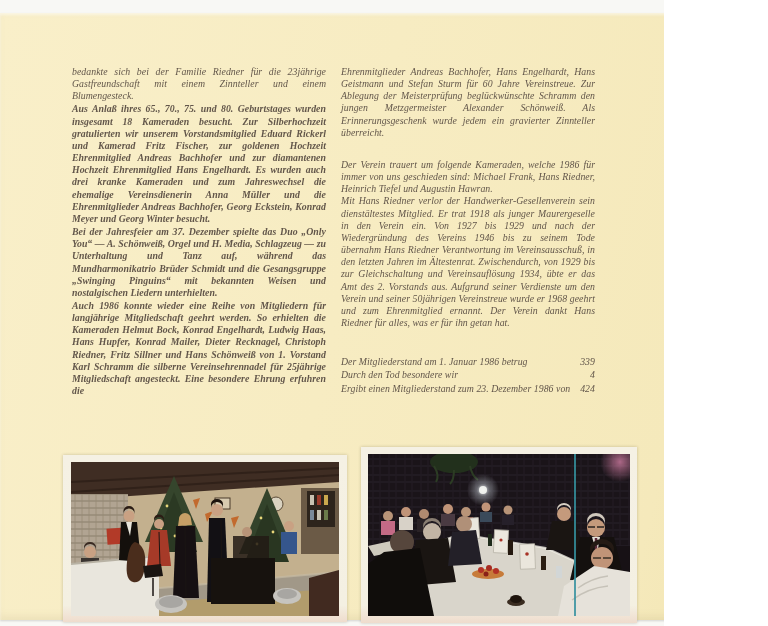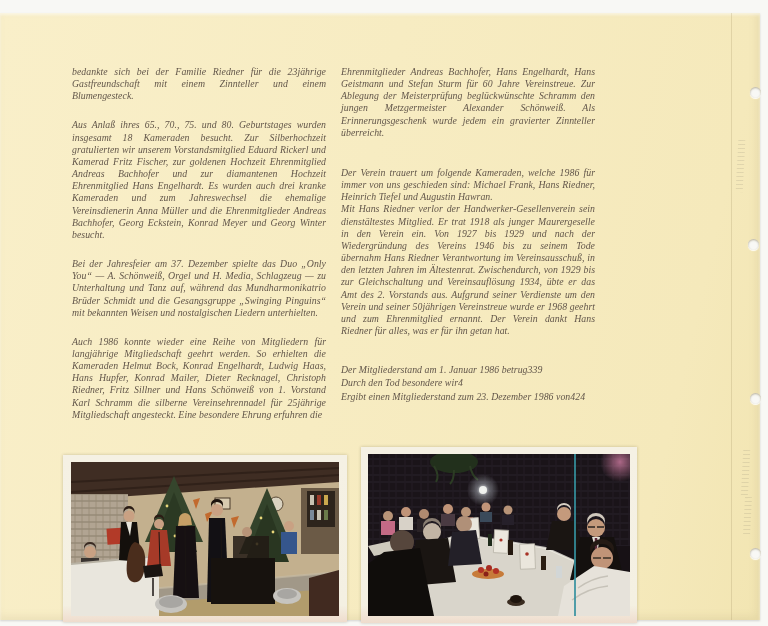--- a/index.html
+++ b/index.html
@@ -1,17 +1,17 @@
 <!DOCTYPE html>
 <html><head>
 <meta charset="utf-8">
 <style>
   html,body{margin:0;padding:0;}
   .screen{
-    position:relative;width:768px;height:626px;overflow:hidden;
+    position:relative;width:664px;height:626px;overflow:hidden;
     background:#f8f8f5;
     font-family:"Liberation Serif",serif;
   }
   .paper{
     position:absolute;left:0;top:13px;width:760px;height:607px;
     background:linear-gradient(103deg,#f9efc9 0%,#f7ecc2 45%,#f5e9bb 85%,#f2e5b2 100%);
     box-shadow:inset 0 2px 3px rgba(255,255,255,.55),
                inset -3px -3px 8px rgba(120,100,50,.10),
                0 1px 2px rgba(0,0,0,.15);
   }
@@ -30,24 +30,24 @@
     opacity:.5;transform:rotate(3deg);
   }
   .col{
     position:absolute;width:254px;
     font-style:italic;font-size:9.8px;line-height:12.15px;
     color:#62564a;text-align:justify;letter-spacing:.04px;
   }
   .col-left{left:72px;top:66px;}
   .col-right{left:341px;top:66px;}
   .col p{margin:0;}
-  .col p.gap{margin-top:17px;}
-  .col p.gap-lg{margin-top:28px;}
+  .col p.gap{margin-top:1px;font-weight:bold;}
+  .col p.gap-lg{margin-top:20px;}
   .stats{margin-top:26px;}
-  .stat-row{display:flex;line-height:13.2px;}
+  .stat-row{display:flex;justify-content:space-between;line-height:13.2px;}
   .stat-label{white-space:nowrap;}
   .stat-value{text-align:right;}
   .photo{
     position:absolute;
     background:linear-gradient(#f5f1e4 0%,#f4f0e2 90%,#efdccd 100%);
     box-shadow:0 0 3px rgba(90,78,45,.30);
   }
   .photo-left{left:63px;top:455px;width:284px;height:167px;padding:7px 8px 6px 8px;box-sizing:content-box;}
   .photo-right{left:361px;top:447px;width:262px;height:162px;padding:7px;box-sizing:content-box;}
   .photo-left{width:268px;height:154px;}

